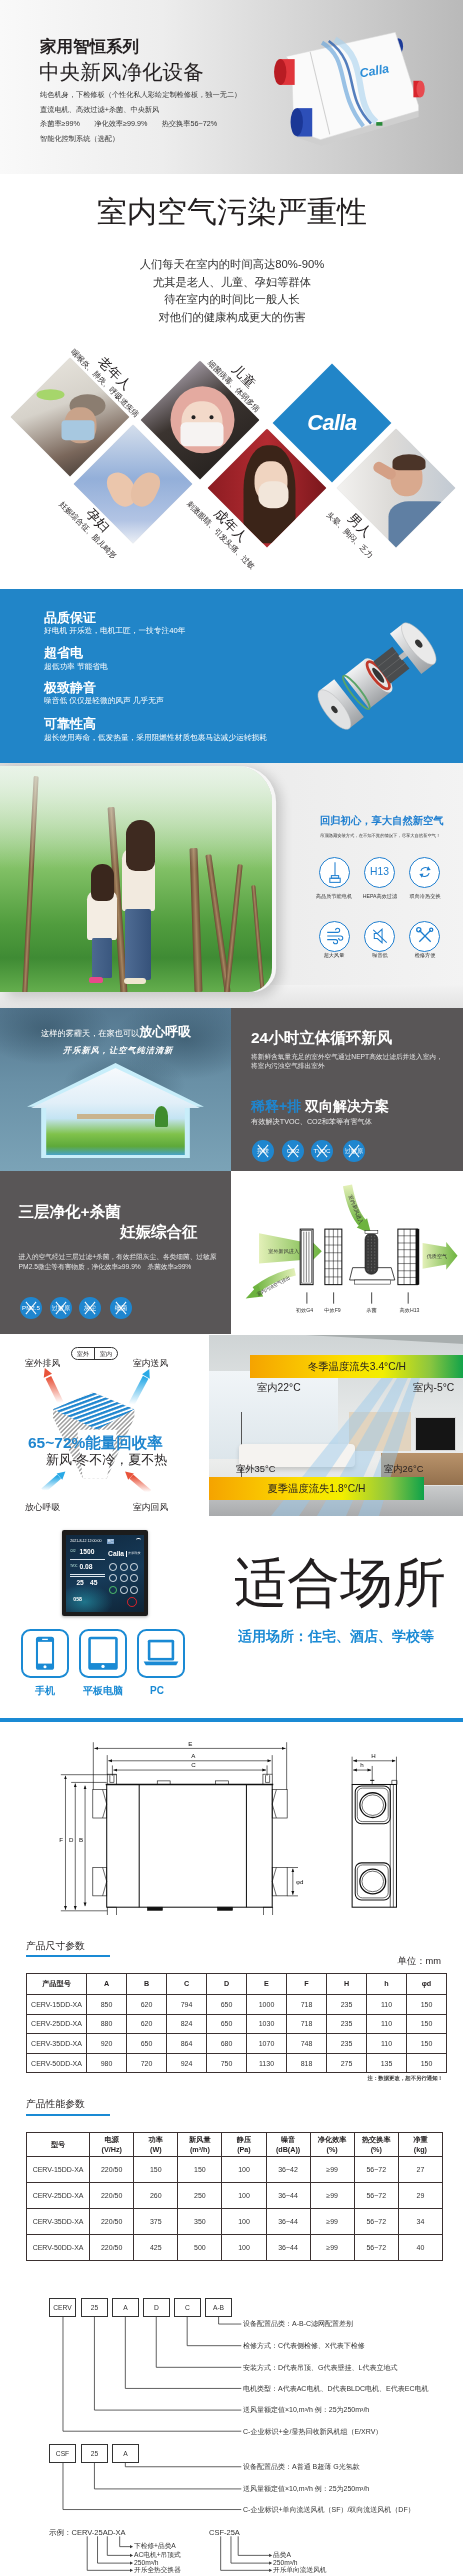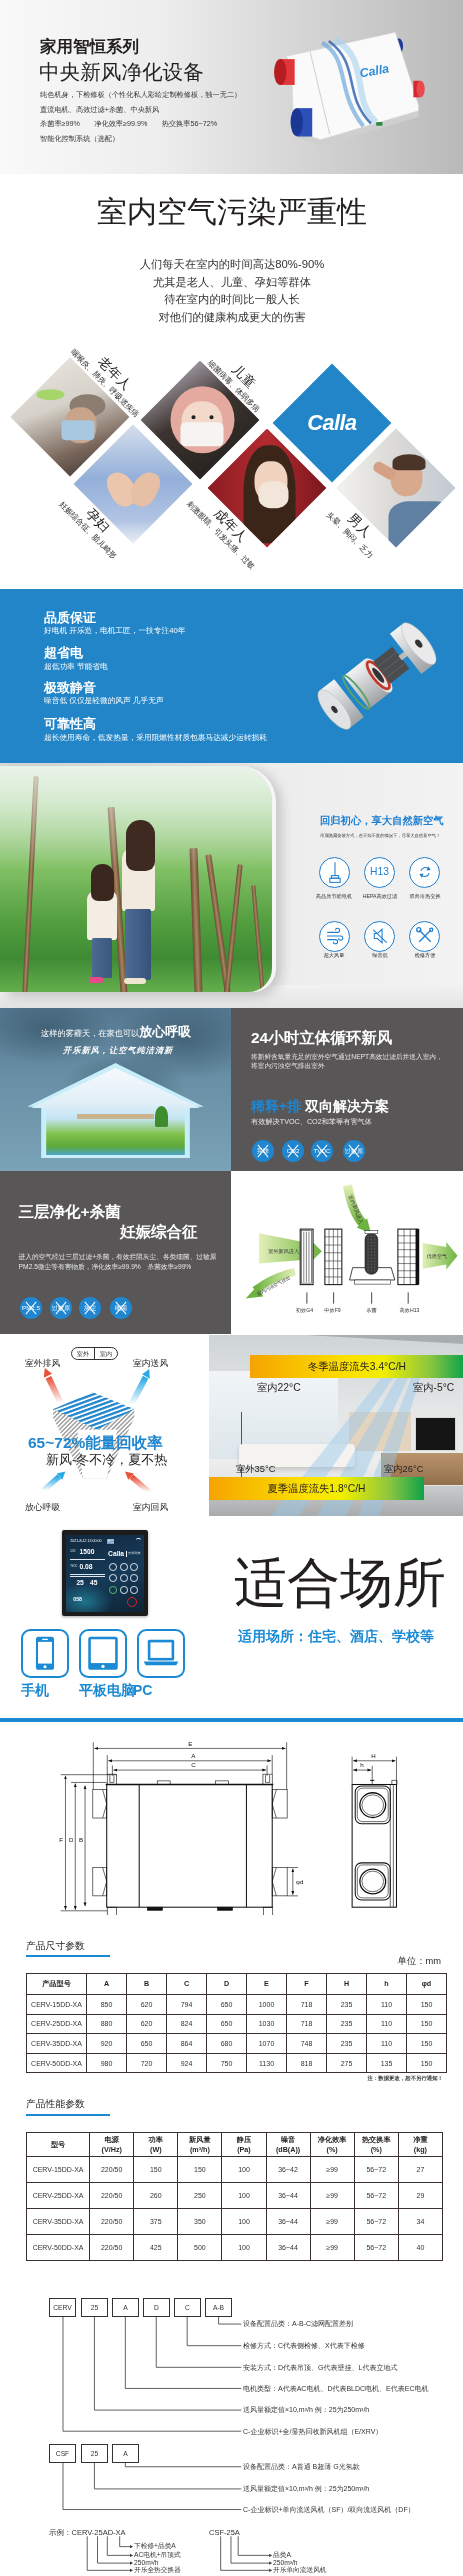--- a/index.html
+++ b/index.html
@@ -160,21 +160,21 @@
 .s-v3{left:10.3px;top:44px}.s-v4{left:24px;top:44px}
 .s-v5{left:7.2px;top:61px;font-size:5.2px}
 .s-line{height:0.5px;background:#dfe8ef}
 .sl1{left:4.1px;top:24px;width:35px}.sl2{left:4.1px;top:39px;width:35px}.sl3{left:4.1px;top:41px;width:35px}
 .s-brand{left:42px;top:15px;font-size:6.7px;line-height:7.7px;font-weight:bold;color:#fff;white-space:nowrap}
 .s-brandcn{left:60px;top:16.5px;font-size:3.1px;line-height:5.2px;color:#fff;border-left:0.5px solid #fff;padding-left:1px;white-space:nowrap}
 .s-dot{position:absolute;width:7.7px;height:7.7px;border:0.5px solid #dfe8ef;border-radius:50%}
 .s-pwr{left:61px;top:62px;width:9.8px;height:9.8px;border:1px solid #e0242b;border-radius:50%}
 .dev{position:absolute;top:108px;width:48px;height:49px;border:2.1px solid #1a8ad4;border-radius:9.3px;background:#fff}
 .dv1{left:21px}.dv2{left:79px}.dv3{left:137px}
-.devlab{position:absolute;top:164px;width:48px;font-size:14px;line-height:11.3px;font-weight:bold;color:#1a8ad4;white-space:nowrap}
+.devlab{position:absolute;top:164px;width:48px;text-align:center;font-size:10px;line-height:11.3px;font-weight:bold;color:#1a8ad4;white-space:nowrap}
 .dl1{left:21px}.dl2{left:79px}.dl3{left:133px}
 .venue-t{left:234px;top:33px;font-size:53px;line-height:57px;color:#231f20;white-space:nowrap}
 .venue-s{left:238px;top:107px;font-size:14px;line-height:16.5px;font-weight:bold;color:#1a8ad4;white-space:nowrap}
 .rule{left:0;top:1718px;width:464px;height:3.6px;background:#1a8ad4}
 
 
 .drawing{left:0;top:1737px}
 .tbl-title{left:26px;font-size:9.8px;line-height:11.3px;white-space:nowrap;color:#231f20}
 .tt1{top:1940px}.tt2{top:2098px}
 .tbl-bar{left:26px;width:84px;height:2.1px;background:#1a8ad4}

